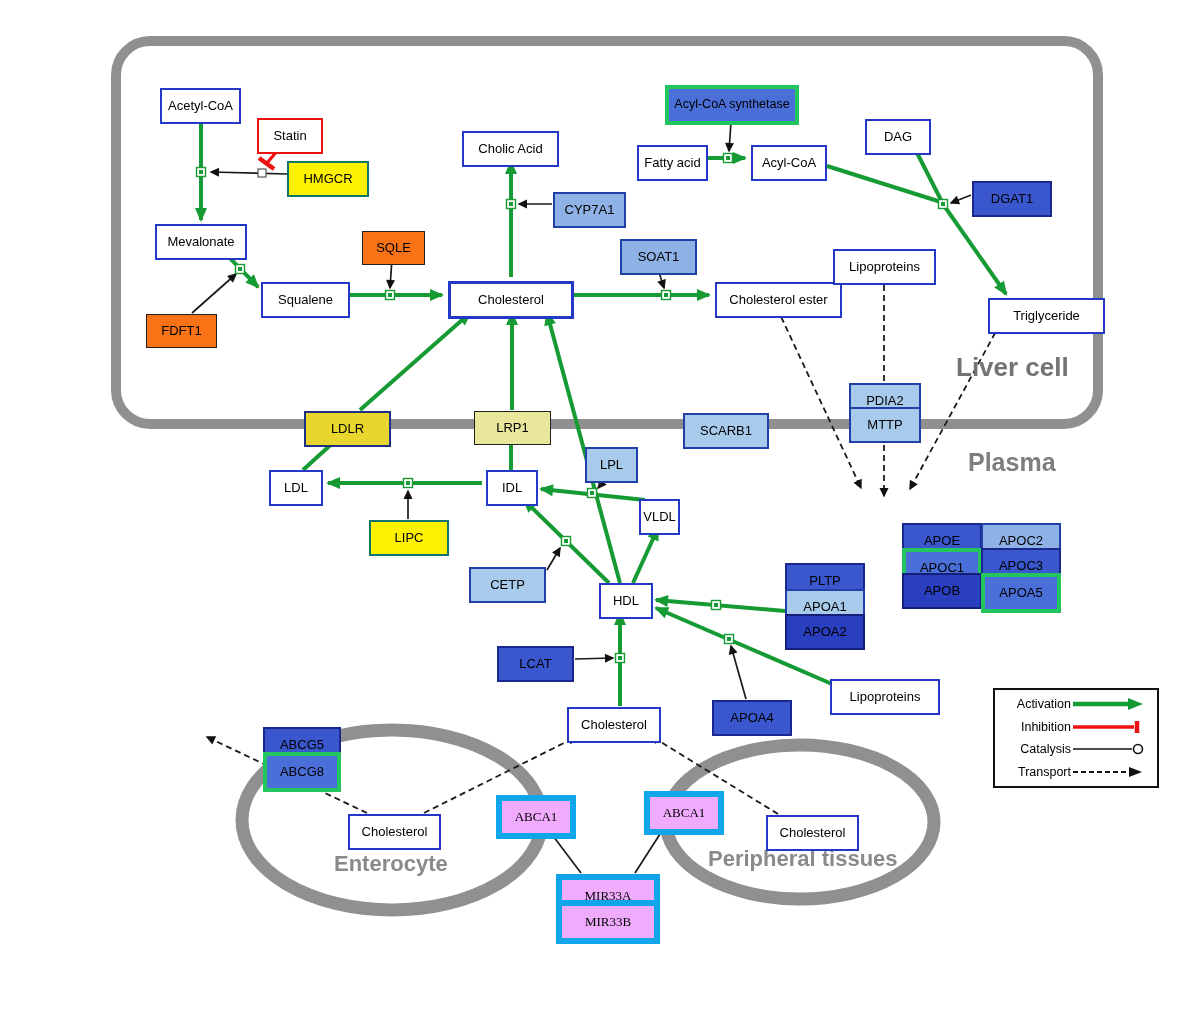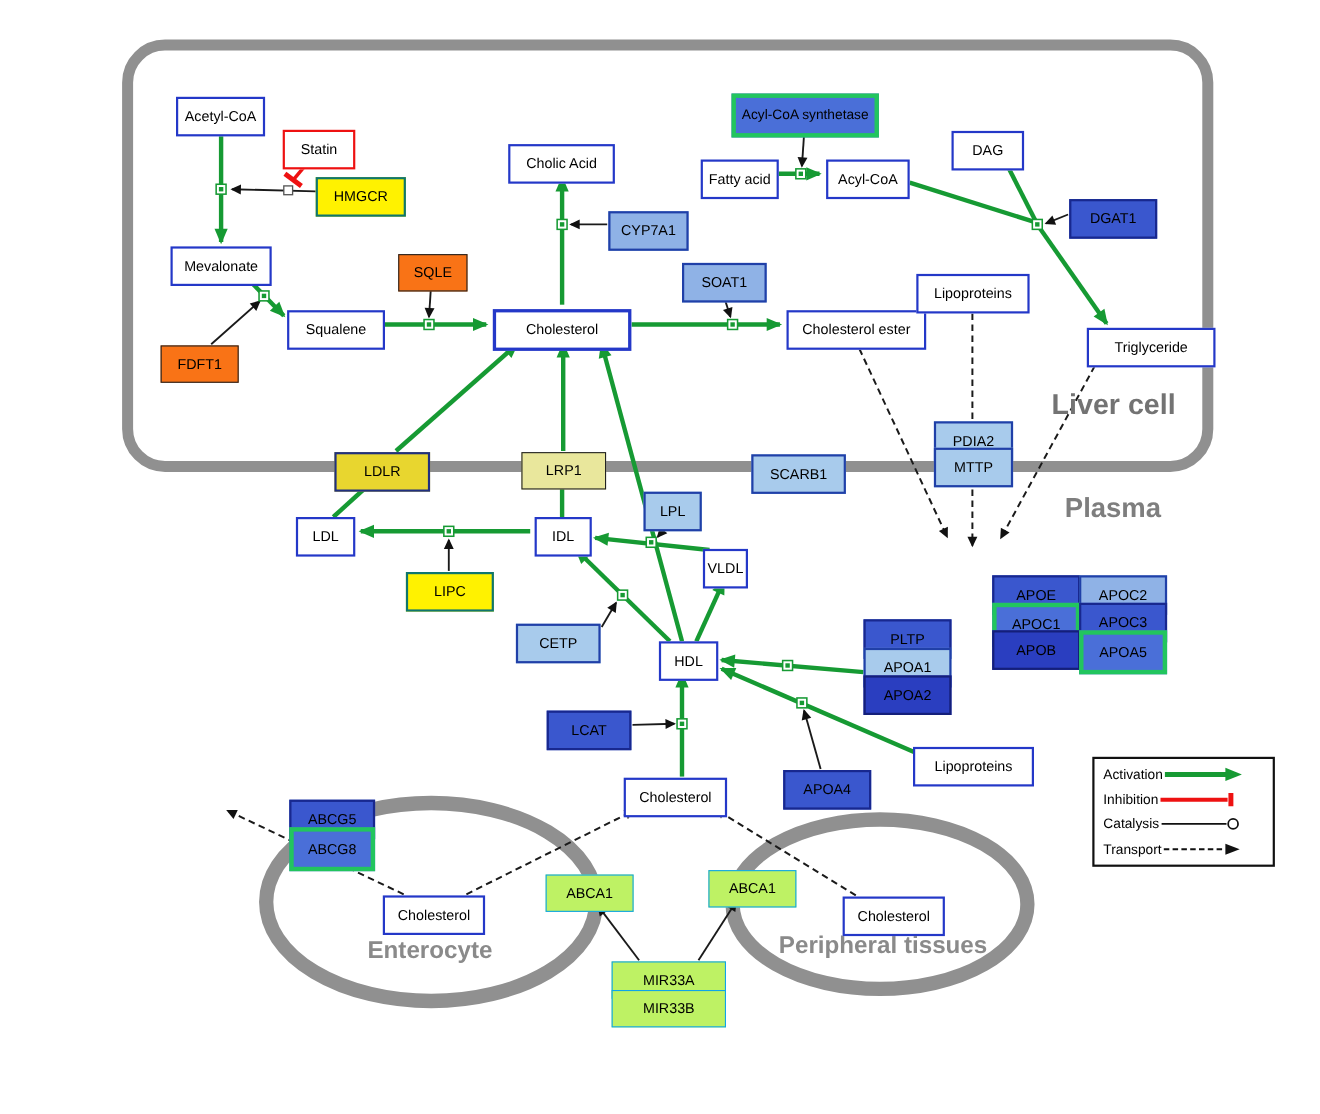--- a/index.html
+++ b/index.html
@@ -13,26 +13,26 @@
   .drug{background:#ffffff;border:2.5px solid #EE1111;}
   .yb{background:#FFF200;border:2px solid #0f766e;}
   .ym{background:#E8D62F;border:2px solid #203080;}
   .cream{background:#f97316;border:1.6px solid #222;}
   .khaki{background:#E9E79C;border:1.6px solid #222;}
   .bp{background:#A8CBEC;border:2px solid #2040A8;}
   .bl{background:#8FB2E6;border:2px solid #2040A8;}
   .bm{background:#4A6FD8;border:4px solid #22c55e;}
   .bd2{background:#3A57CE;border:2px solid #18288F;}
   .bdk{background:#2A3EC0;border:2px solid #141F7A;}
-  .bb{background:#bef264;border:1px solid #0ea5e9;}
+  .bb{background:#f0abfc;border:6px solid #0ea5e9;font-family:Liberation Serif, serif;}
   .region{position:absolute;font-family:"Liberation Sans",sans-serif;font-weight:bold;z-index:1;}
   .legend{position:absolute;left:993px;top:688px;width:166px;height:100px;border:2.5px solid #111;
           background:#fff;z-index:3;box-sizing:border-box;display:flex;flex-direction:column;
           justify-content:space-around;padding:3px 8px;}
-  .legend-row{display:flex;align-items:center;justify-content:flex-start;
+  .legend-row{display:flex;align-items:center;justify-content:flex-end;
               font:12.5px "Liberation Sans",sans-serif;color:#000;}
 </style>
 </head>
 <body>
 
 <div id="canvas">
 
   <svg id="edges" width="1200" height="1013">
     <defs>
       <marker id="ga" markerUnits="userSpaceOnUse" markerWidth="16" markerHeight="14" refX="13" refY="7" orient="auto">

